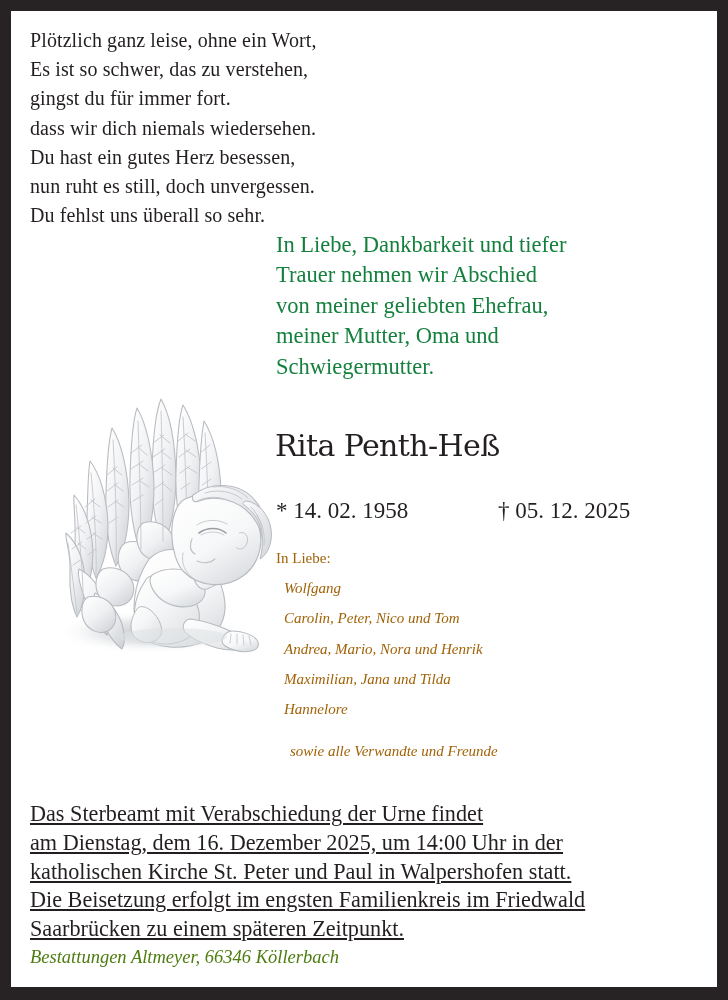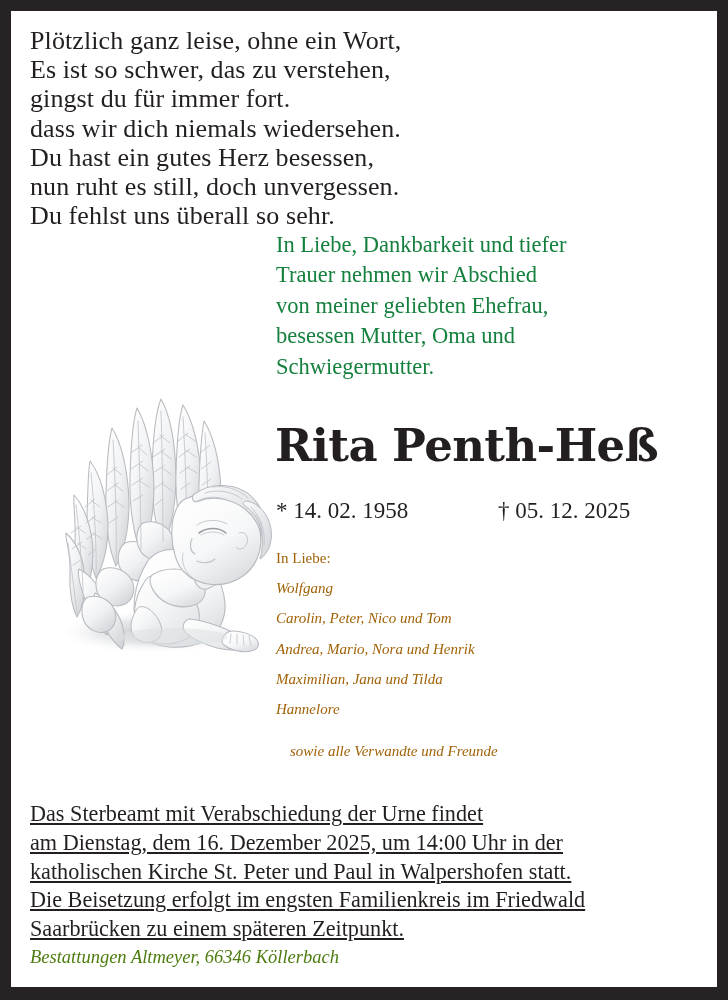--- a/index.html
+++ b/index.html
@@ -34,21 +34,21 @@
     background: #ffffff;
     overflow: hidden;
   }
 
   
   .poem {
     position: absolute;
     left: 19px;
     top: 15px;
     width: 480px;
-    font-size: 26px;
+    font-size: 20px;
     line-height: 29.2px;
     color: #231f20;
     letter-spacing: 0.1px;
   }
   .poem .ln { display: block; white-space: pre; }
 
   
   .dedication {
     position: absolute;
     left: 265px;
@@ -60,22 +60,22 @@
   }
   .dedication .ln { display: block; white-space: pre; }
 
   
   .name-heading {
     position: absolute;
     left: 264px;
     top: 410px;
     width: 430px;
     font-family: "DejaVu Serif", "Liberation Serif", serif;
-    font-weight: bold;
-    font-size: 45px;
+    font-weight: normal;
+    font-size: 30px;
     line-height: 50px;
     letter-spacing: -0.6px;
     color: #231f20;
     white-space: nowrap;
   }
 
   
   .dates {
     position: absolute;
     left: 265px;
@@ -107,20 +107,21 @@
   }
   .mourners .m-head {
     display: block;
     font-style: normal;
     white-space: pre;
   }
   .mourners .m-name {
     display: block;
     font-style: italic;
     white-space: pre;
+    margin-left: 8px;
   }
   .mourners .m-tail {
     display: block;
     font-style: italic;
     white-space: pre;
     margin-top: 12px;
     margin-left: 14px;
   }
 
   
@@ -170,21 +171,21 @@
       <span class="ln">dass wir dich niemals wiedersehen.</span>
       <span class="ln">Du hast ein gutes Herz besessen,</span>
       <span class="ln">nun ruht es still, doch unvergessen.</span>
       <span class="ln">Du fehlst uns überall so sehr.</span>
     </div>
 
     <div class="dedication">
       <span class="ln">In Liebe, Dankbarkeit und tiefer</span>
       <span class="ln">Trauer nehmen wir Abschied</span>
       <span class="ln">von meiner geliebten Ehefrau,</span>
-      <span class="ln">besessen Mutter, Oma und</span>
+      <span class="ln">meiner Mutter, Oma und</span>
       <span class="ln">Schwiegermutter.</span>
     </div>
 
     <div class="angel-figure">
       <svg viewBox="0 0 252 282" xmlns="http://www.w3.org/2000/svg" aria-hidden="true">
         <defs>
           <radialGradient id="gShadow" cx="50%" cy="50%" r="50%">
             <stop offset="0%" stop-color="#b9bcc0" stop-opacity="0.85"></stop>
             <stop offset="55%" stop-color="#d2d5d9" stop-opacity="0.5"></stop>
             <stop offset="100%" stop-color="#ffffff" stop-opacity="0"></stop>

